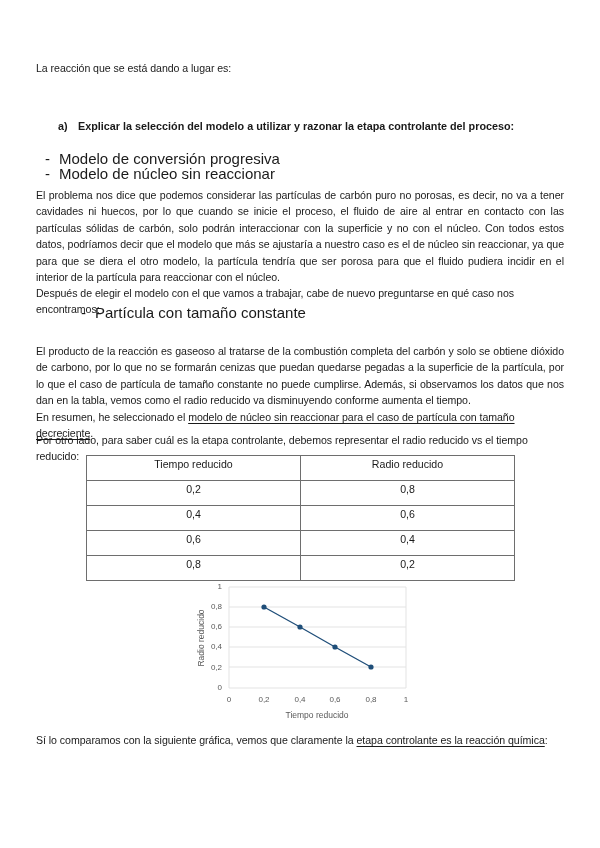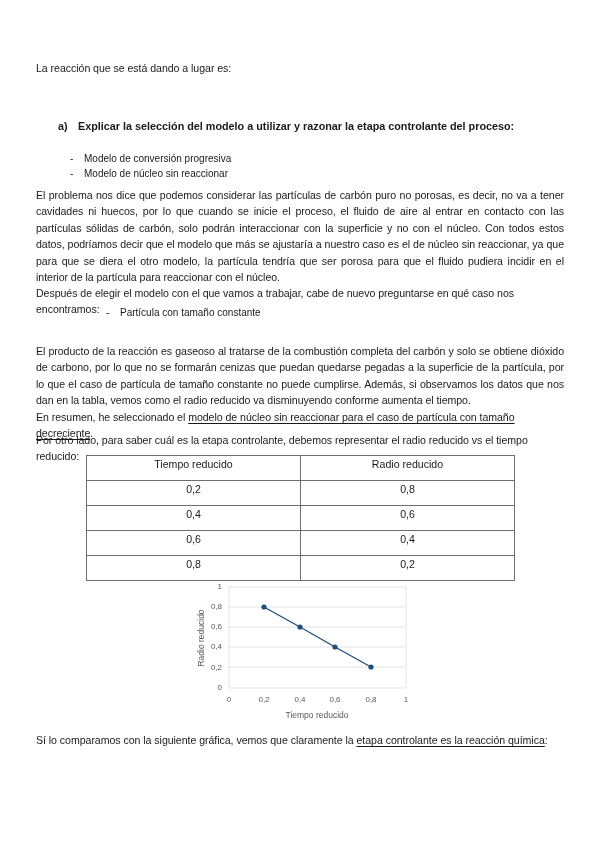--- a/index.html
+++ b/index.html
@@ -16,21 +16,21 @@
     .justify { text-align: justify; text-align-last: left; }
     .eq {
       position: absolute; left: 0; width: 600px; text-align: center;
       font-family: "Liberation Serif", "DejaVu Serif", serif; font-size: 12.5px;
     }
     .eq sub { font-size: 8px; vertical-align: -2px; }
     .heading {
       position: absolute; left: 58px; font-size: 10.8px; font-weight: bold;
     }
     .heading .lbl { display: inline-block; width: 20px; }
-    .bullet { position: absolute; left: 70px; font-size: 10px; line-height: 16px; }
+    .bullet { position: absolute; left: 45px; font-size: 15px; line-height: 16px; }
     .bullet .dash { display: inline-block; width: 14px; }
     u { text-decoration: underline; text-underline-offset: 2px; }
 
     table.data {
       position: absolute; left: 86px; top: 455px; width: 429px;
       border-collapse: collapse; font-size: 10.6px;
     }
     table.data td, table.data th {
       border: 1px solid #6e6e6e; height: 22px; padding: 0 0 2px 0;
       font-weight: normal; text-align: center; vertical-align: top;

